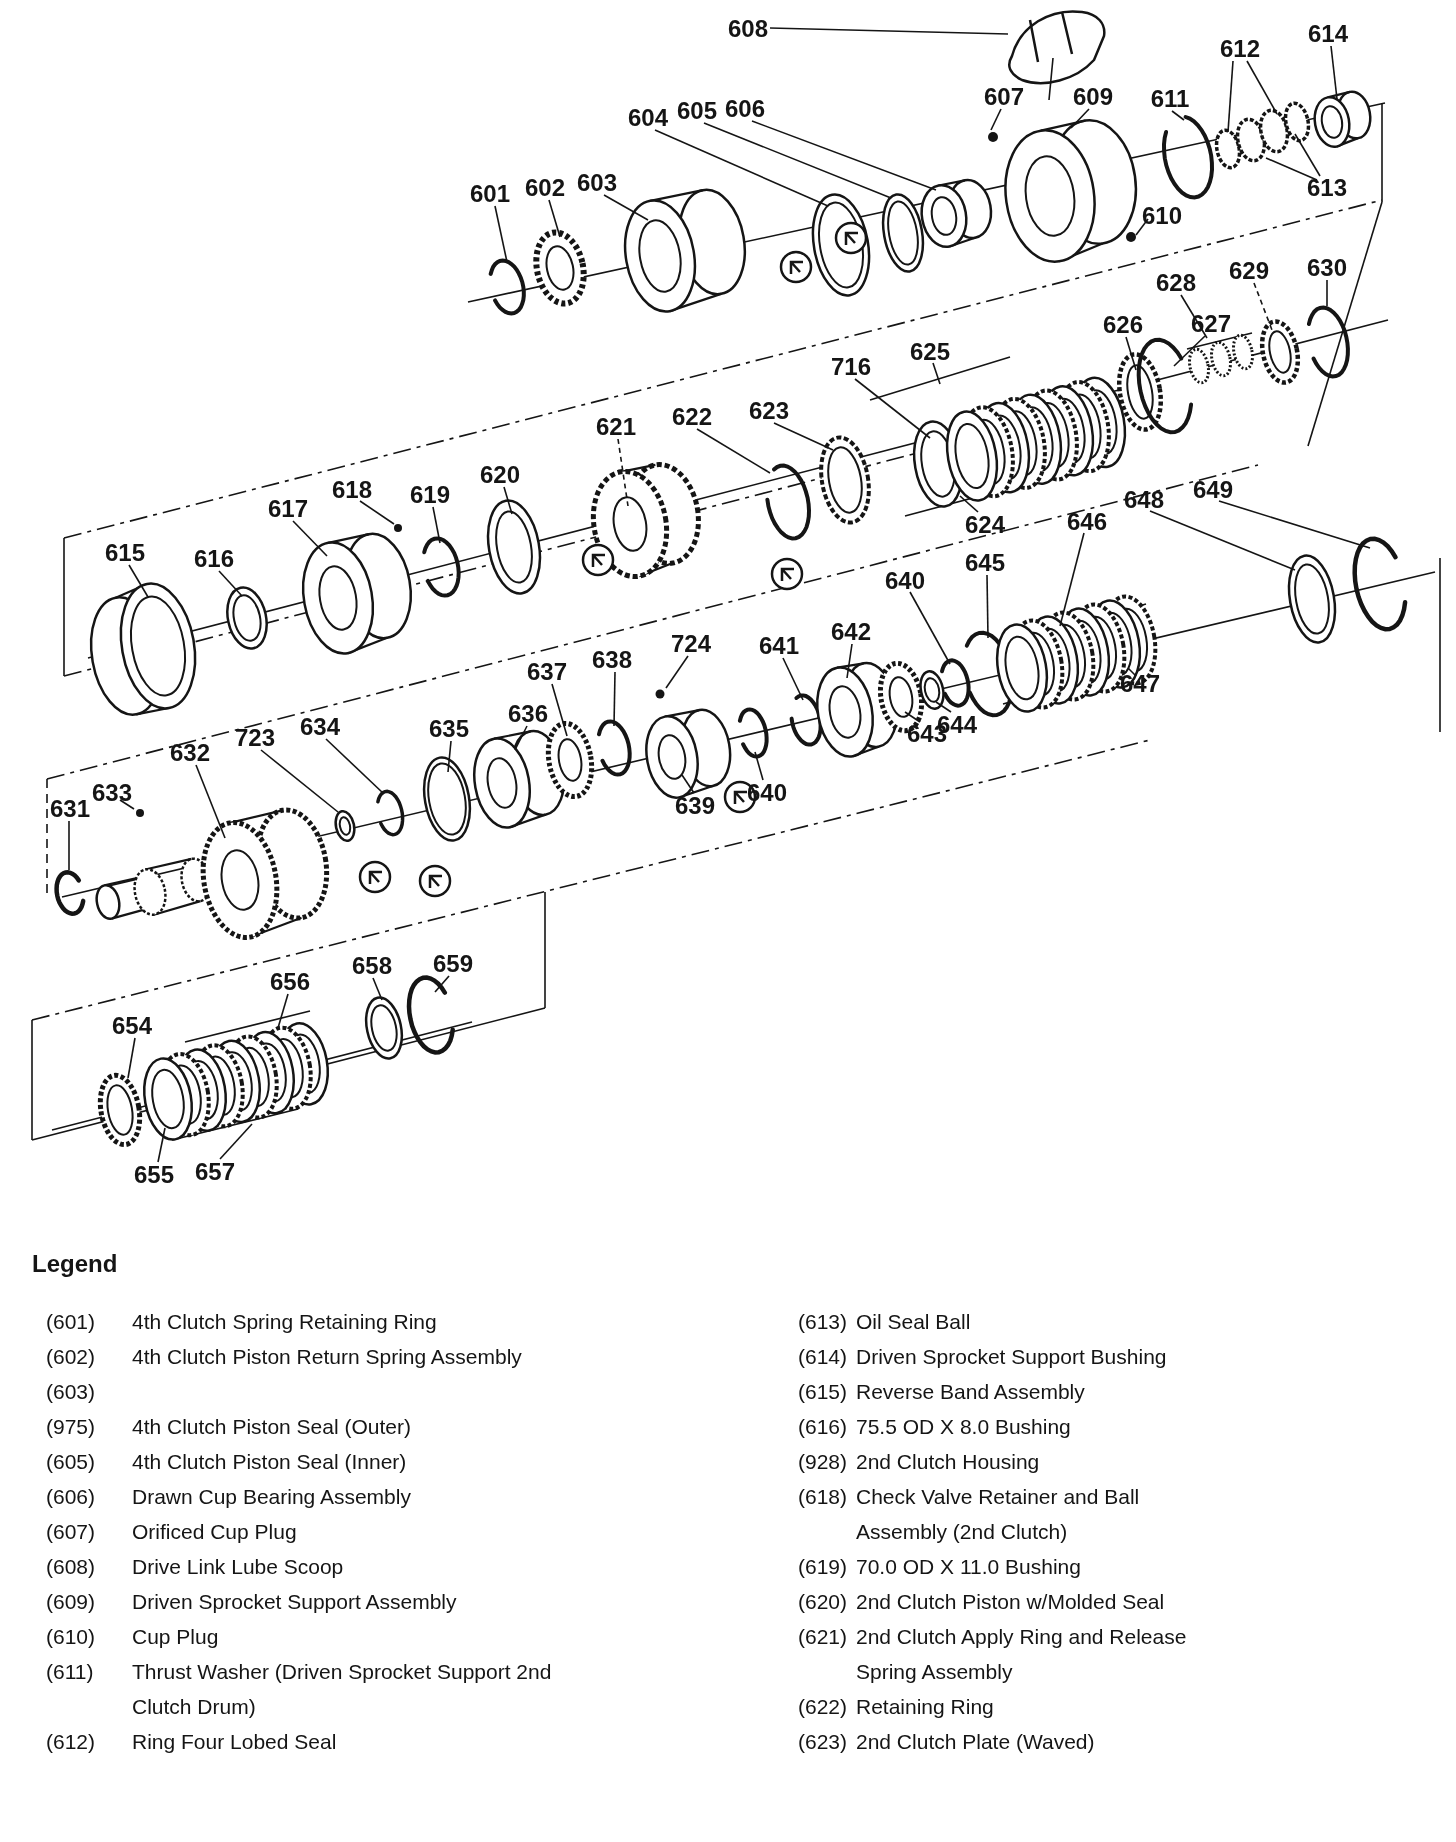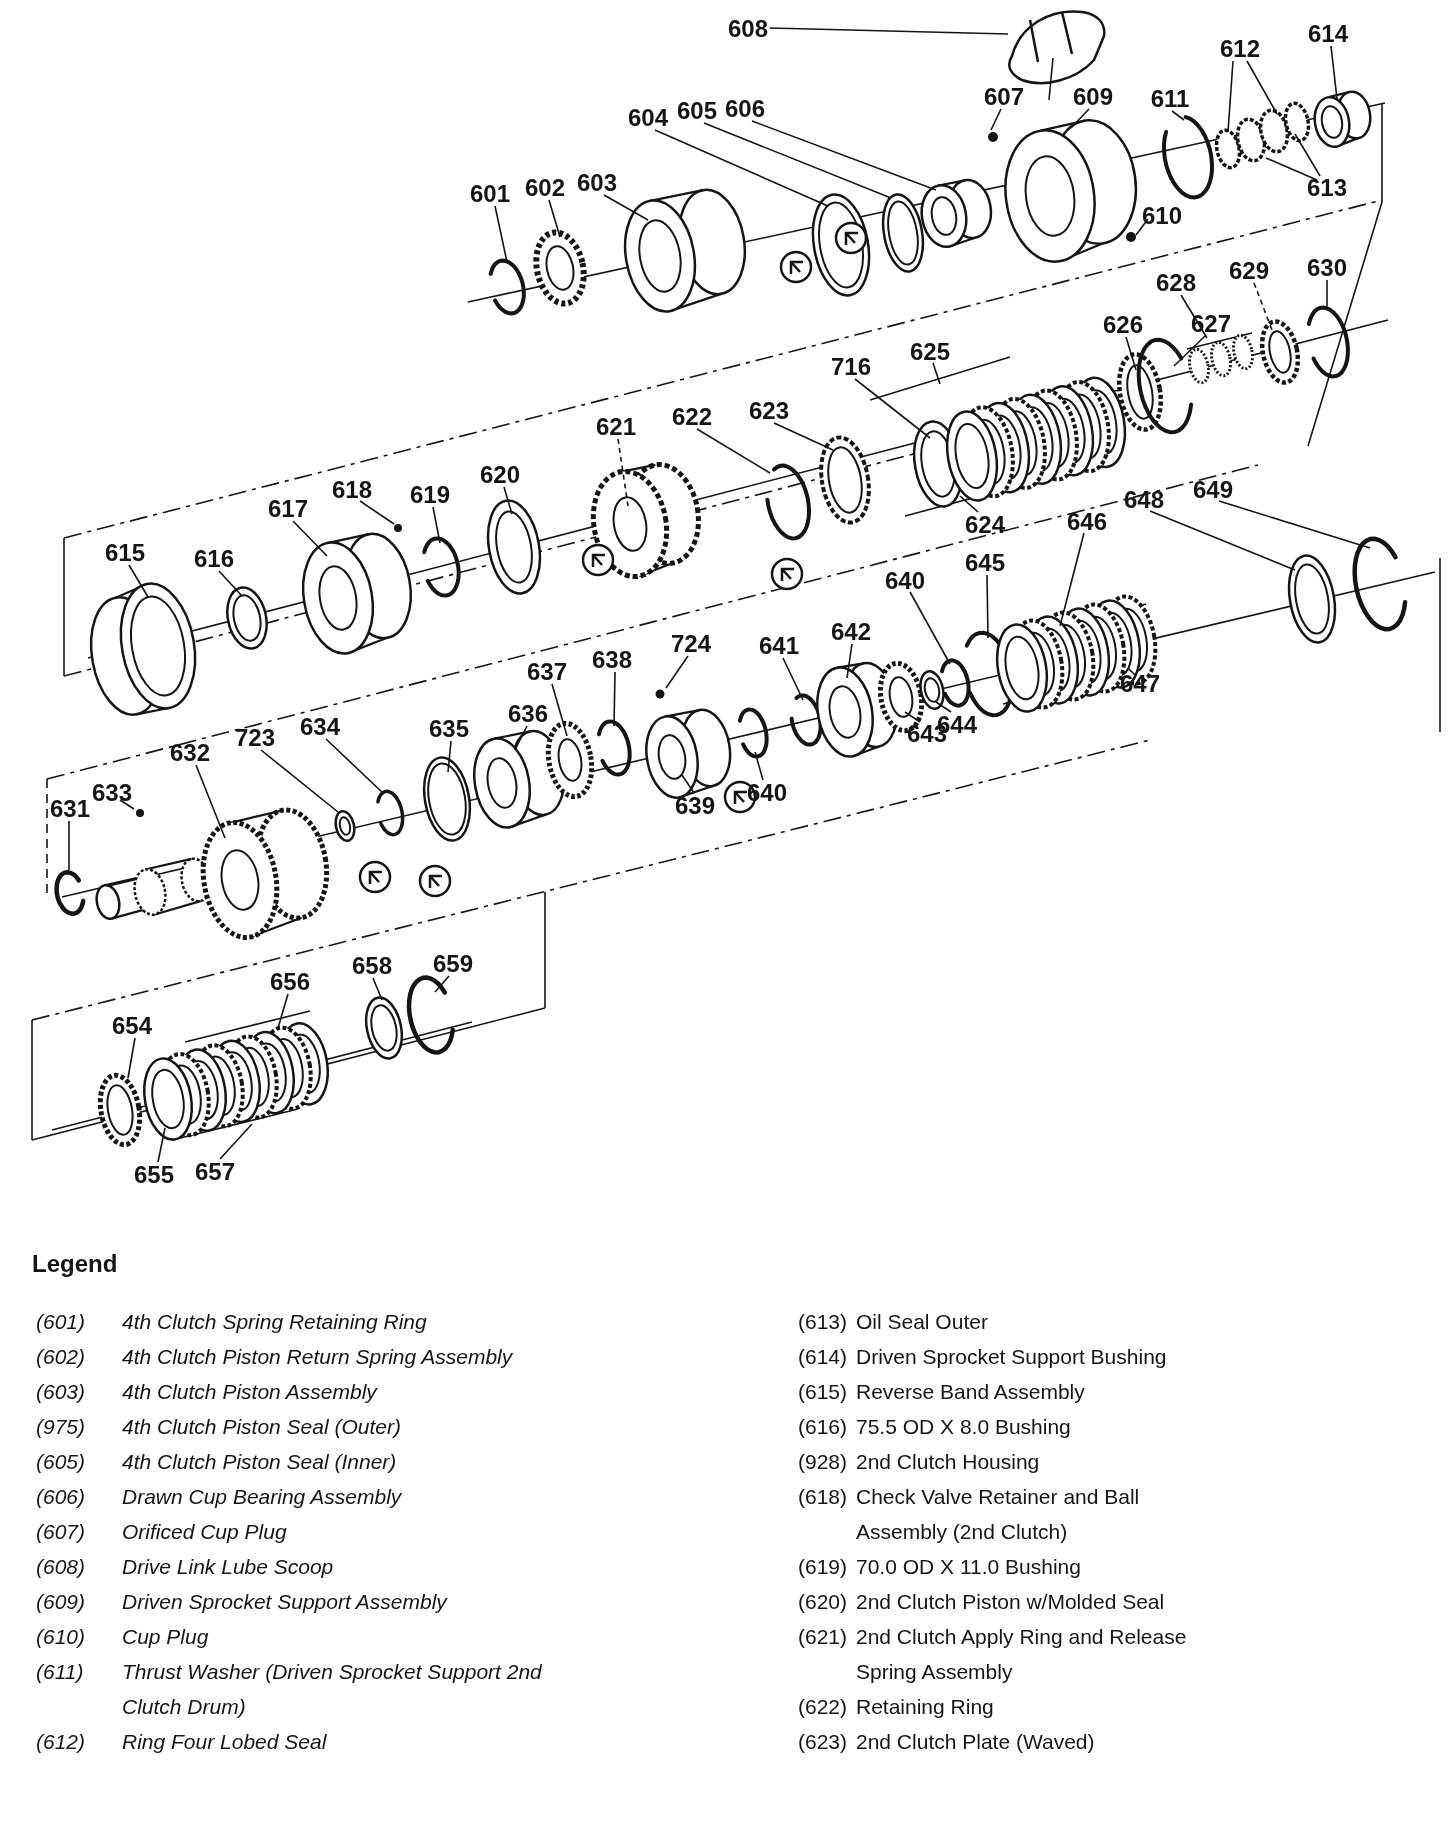--- a/index.html
+++ b/index.html
@@ -3,21 +3,21 @@
 <meta charset="utf-8">
 <style>
   html,body{margin:0;padding:0;background:#e8e8e8;}
   .page{position:relative;width:1456px;height:1842px;background:#ffffff;margin:0 auto;
         font-family:"Liberation Sans", sans-serif;color:#151515;overflow:hidden;}
   svg{position:absolute;left:0;top:0;}
   svg text{font-family:"Liberation Sans", sans-serif;font-weight:600;}
   .legend{position:absolute;left:0;top:0;width:1456px;}
   .legend-title{position:absolute;left:32px;top:1250px;font-size:24px;font-weight:700;}
   .legend-col{position:absolute;top:1304px;}
-  .legend-col-left{left:36px;width:545px;font-style:italic;}
+  .legend-col-left{left:46px;width:545px;}
   .legend-col-right{left:750px;width:475px;}
   .legend-row{display:flex;align-items:flex-start;font-size:21px;line-height:35px;}
   .legend-num{flex:none;}
   .legend-col-left .legend-num{width:86px;}
   .legend-col-right .legend-num{width:58px;margin-left:48px;}
   .legend-col-left .legend-name{width:452px;}
   .legend-col-right .legend-name{width:414px;}
 </style>
 </head>
 <body>
@@ -367,21 +367,20 @@
         <div class="legend-row">
           <span class="legend-num">(601)</span>
           <span class="legend-name">4th Clutch Spring Retaining Ring</span>
         </div>
         <div class="legend-row">
           <span class="legend-num">(602)</span>
           <span class="legend-name">4th Clutch Piston Return Spring Assembly</span>
         </div>
         <div class="legend-row">
           <span class="legend-num">(603)</span>
-          <span class="legend-name">4th Clutch Piston Assembly</span>
         </div>
         <div class="legend-row">
           <span class="legend-num">(975)</span>
           <span class="legend-name">4th Clutch Piston Seal (Outer)</span>
         </div>
         <div class="legend-row">
           <span class="legend-num">(605)</span>
           <span class="legend-name">4th Clutch Piston Seal (Inner)</span>
         </div>
         <div class="legend-row">
@@ -409,21 +408,21 @@
           <span class="legend-name">Thrust Washer (Driven Sprocket Support 2nd Clutch Drum)</span>
         </div>
         <div class="legend-row">
           <span class="legend-num">(612)</span>
           <span class="legend-name">Ring Four Lobed Seal</span>
         </div>
       </div>
     <div class="legend-col legend-col-right">
         <div class="legend-row">
           <span class="legend-num">(613)</span>
-          <span class="legend-name">Oil Seal Outer</span>
+          <span class="legend-name">Oil Seal Ball</span>
         </div>
         <div class="legend-row">
           <span class="legend-num">(614)</span>
           <span class="legend-name">Driven Sprocket Support Bushing</span>
         </div>
         <div class="legend-row">
           <span class="legend-num">(615)</span>
           <span class="legend-name">Reverse Band Assembly</span>
         </div>
         <div class="legend-row">

